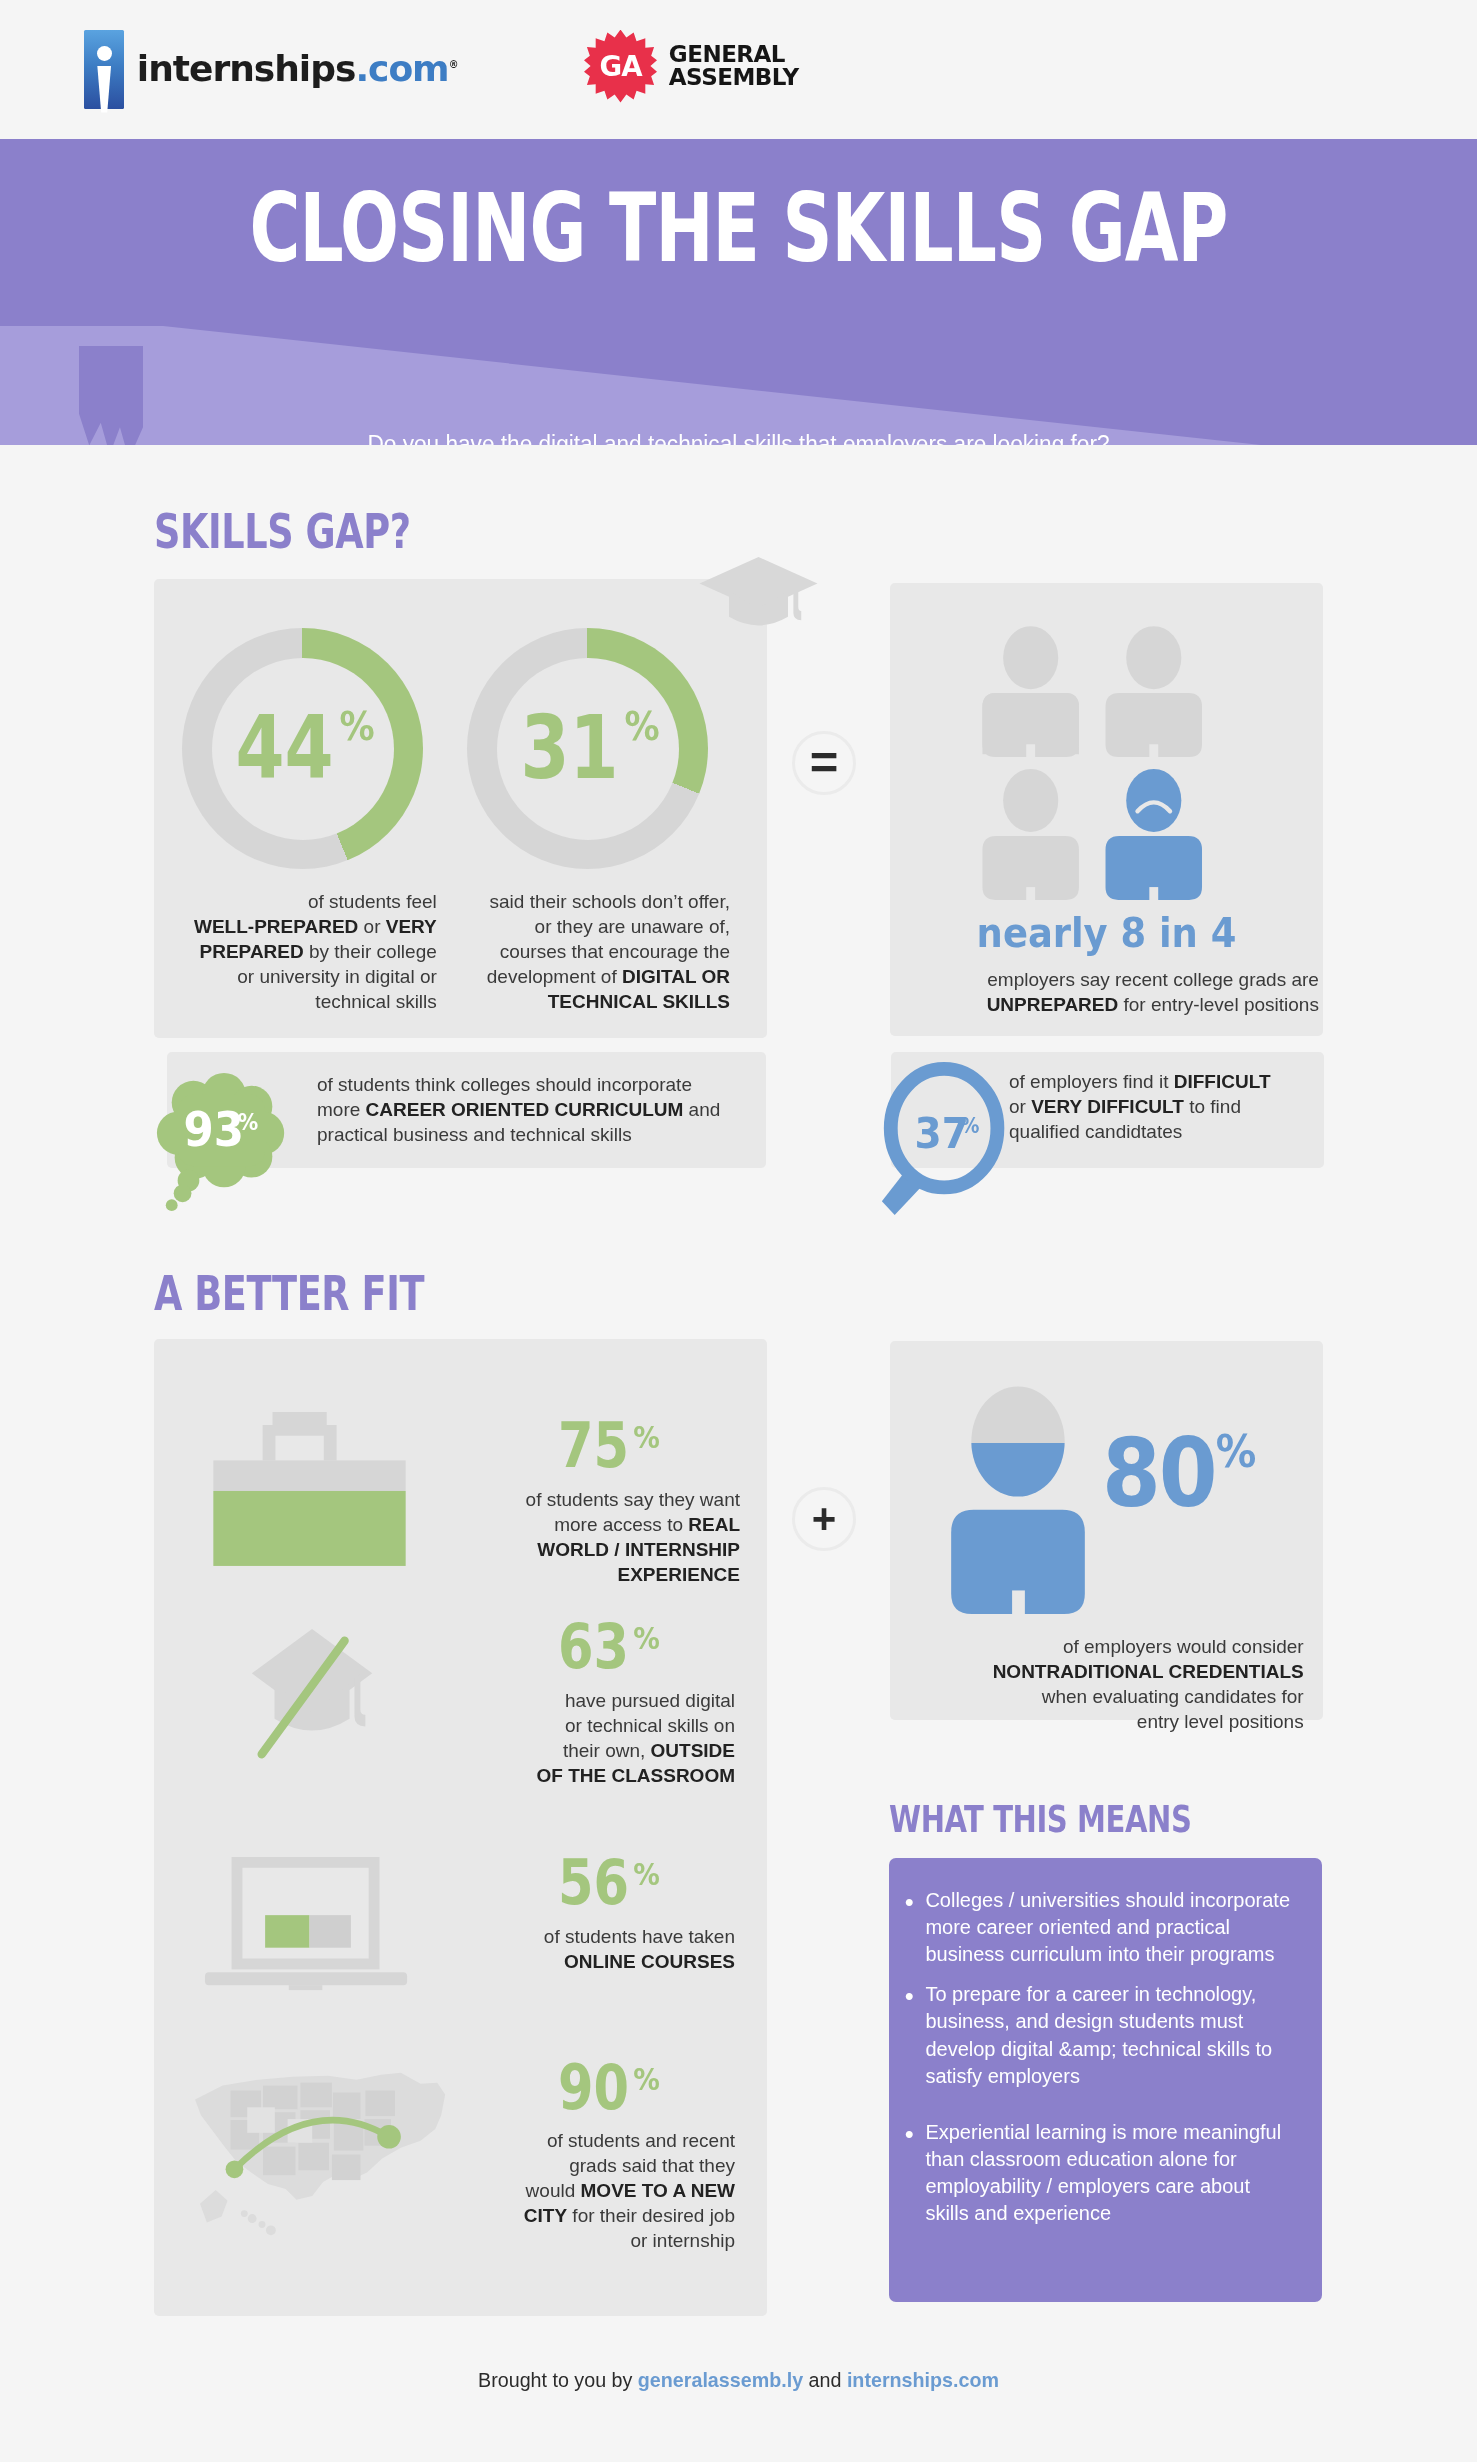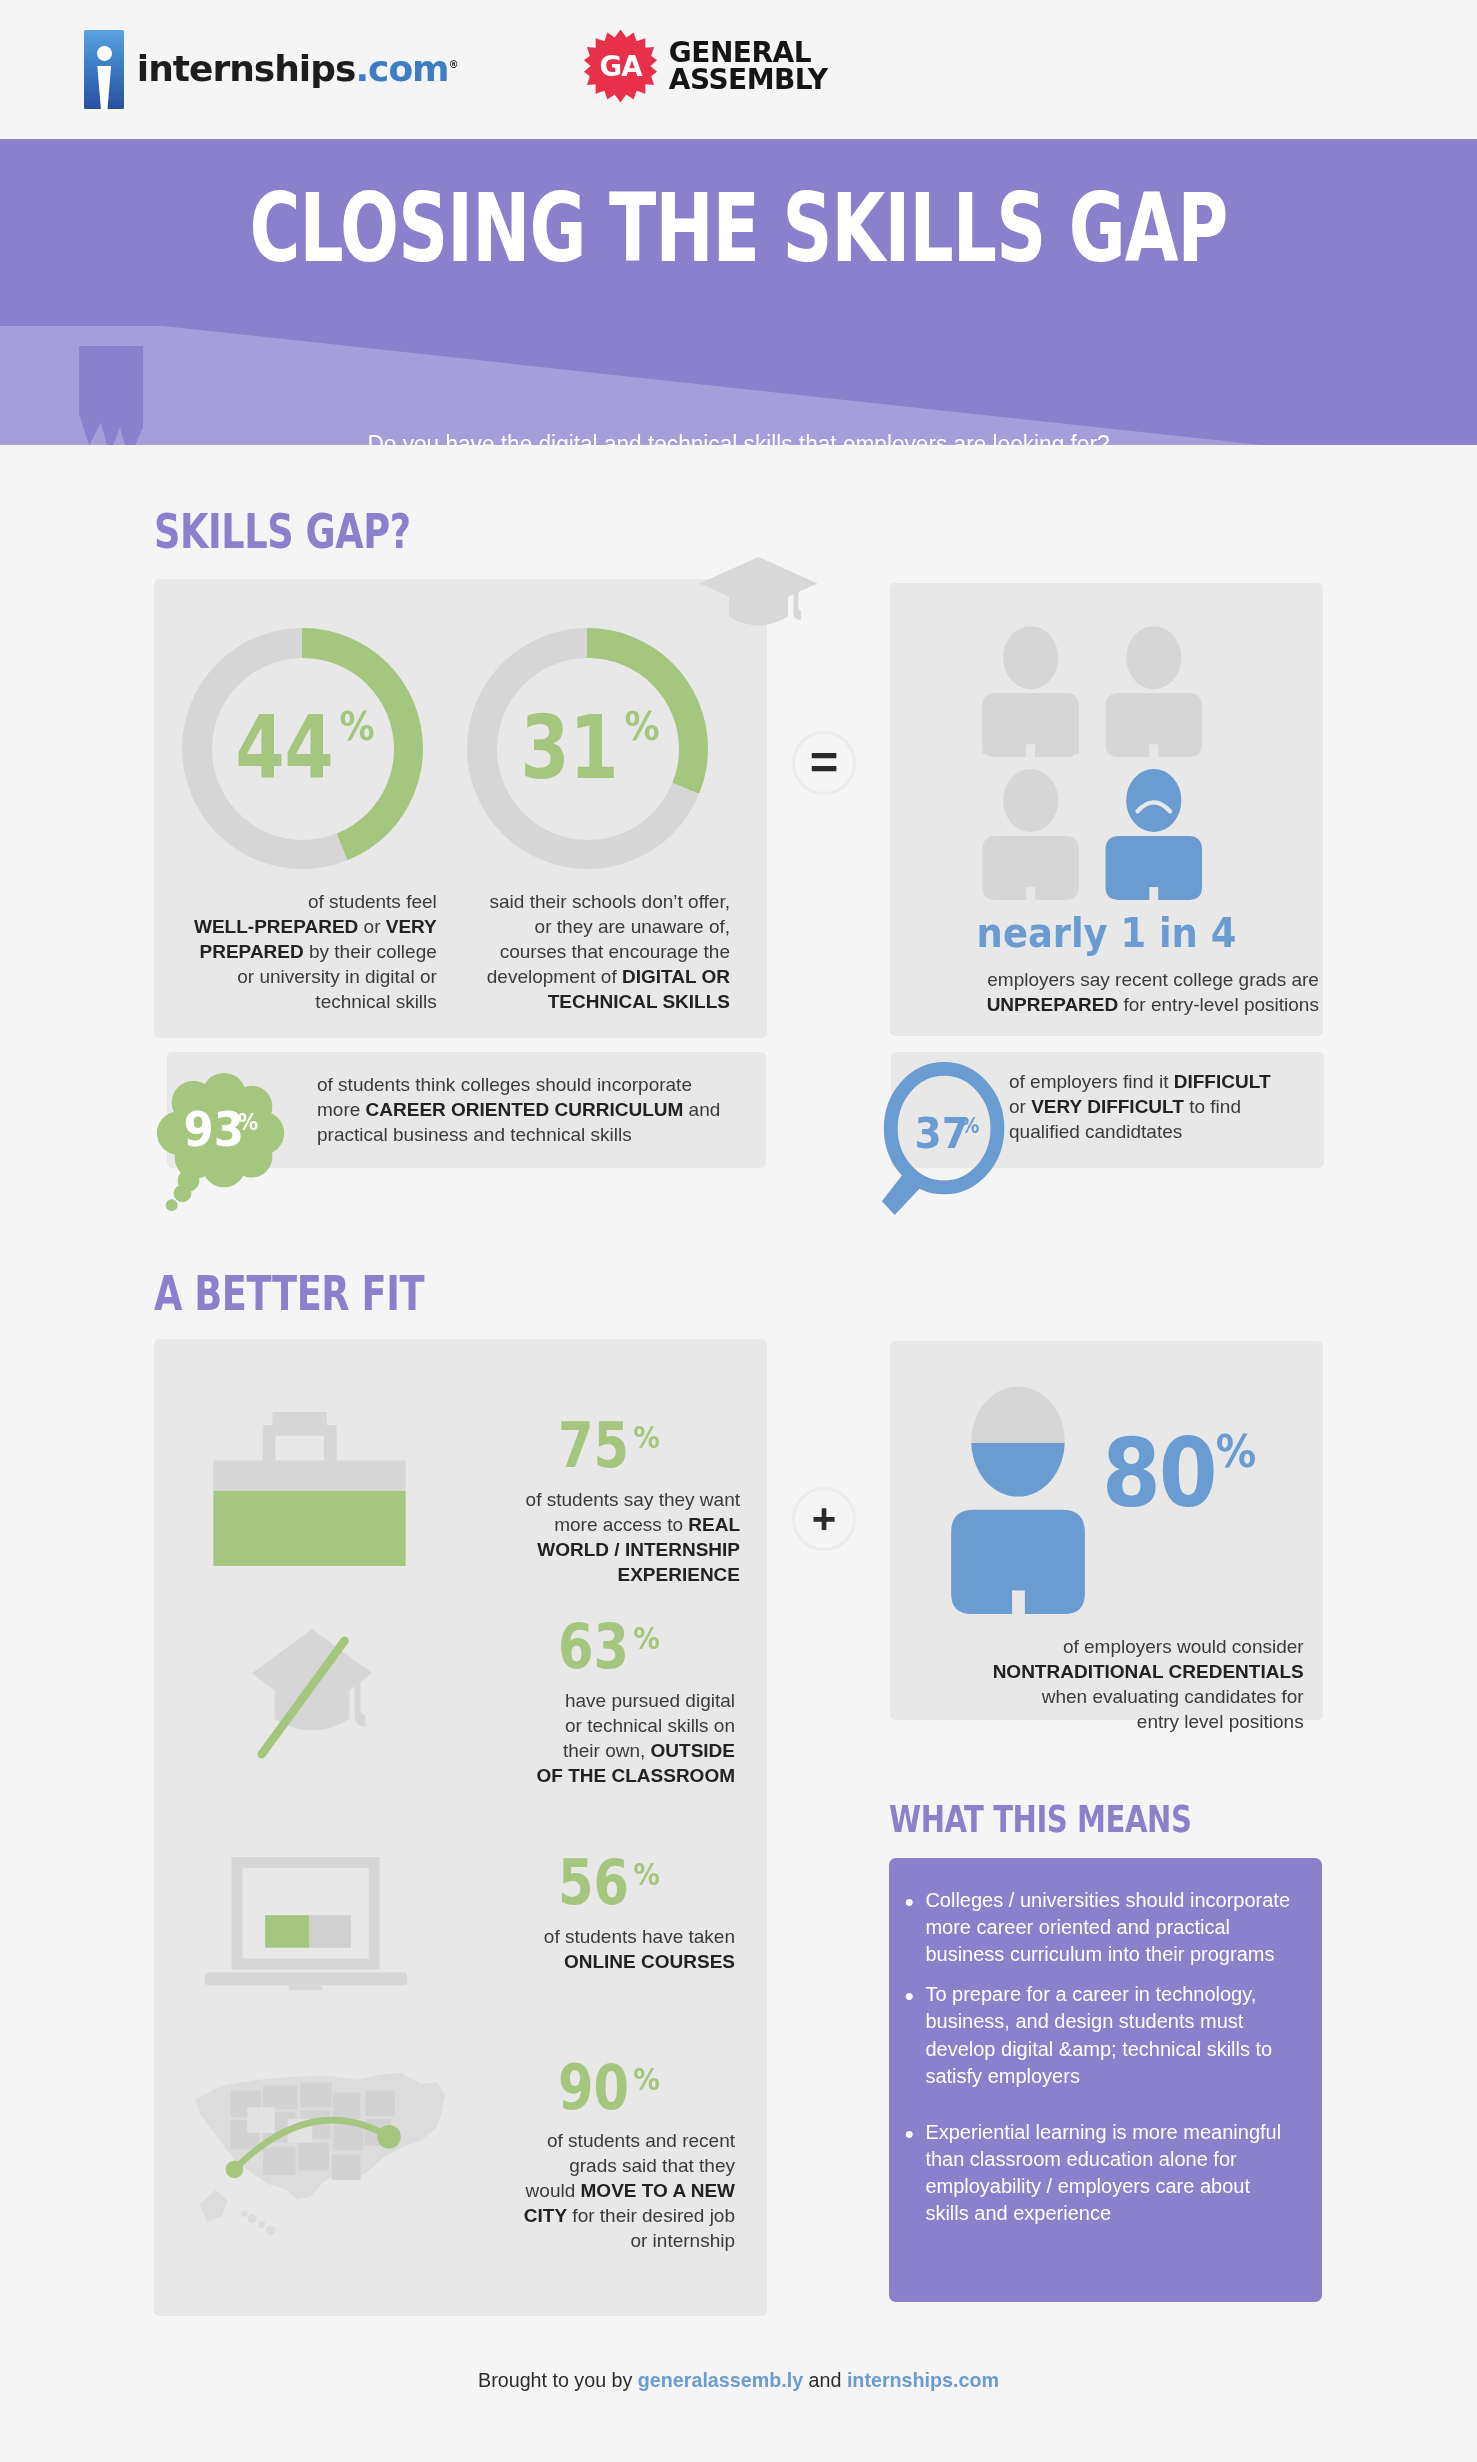--- a/index.html
+++ b/index.html
@@ -30,21 +30,21 @@
   .logo-ga { position: absolute; left: 584px; top: 29.5px; display: flex; align-items: center; }
   .ga-badge { width: 73px; height: 73px; position: relative; }
   .ga-star { position: absolute; inset: 0; background: #e8304a;
      clip-path: polygon(50% 0%,58% 11%,68% 4%,72% 16%,84% 12%,84% 25%,96% 24%,92% 36%,100% 42%,91% 50%,
                         100% 58%,92% 64%,96% 76%,84% 75%,84% 88%,72% 84%,68% 96%,58% 89%,50% 100%,
                         42% 89%,32% 96%,28% 84%,16% 88%,16% 75%,4% 76%,8% 64%,0% 58%,9% 50%,
                         0% 42%,8% 36%,4% 24%,16% 25%,16% 12%,28% 16%,32% 4%,42% 11%); }
   .ga-letters { position: absolute; inset: 0; display: flex; align-items: center; justify-content: center;
      color: #fff; font-size: 27.6px; font-weight: bold; font-family: "DejaVu Sans", sans-serif; letter-spacing: -1px; }
   .ga-words { margin-left: 11.8px; line-height: 0.98; font-family: "DejaVu Sans", sans-serif;
-     font-weight: bold; font-size: 28px; color: #151515; letter-spacing: -0.5px; }
+     font-weight: bold; font-size: 23px; color: #151515; letter-spacing: -0.5px; }
 
   
   .banner { position: absolute; left: 0; top: 139px; width: 1477px; height: 306px;
      background: #8b80cb; overflow: hidden; }
   .banner .wedge-light { position: absolute; left: 0; top: 0; width: 1261px; height: 306px;
      background: #a69ddb; clip-path: polygon(0 187px, 163px 187px, 1261px 306px, 0 306px); }
   .banner .drip { position: absolute; left: 79px; top: 207px; width: 64px; height: 113px;
      background: #8b80cb; clip-path: polygon(0 0,100% 0,100% 72%,78% 100%,64% 72%,48% 96%,34% 68%,16% 88%,0 60%); }
   .banner h1 { position: absolute; left: 0; right: 0; top: 35px; text-align: center;
      color: #ffffff; font-size: 94px; font-weight: bold; letter-spacing: -1px;
@@ -180,21 +180,21 @@
         <path d="M7 164 q0-28 28-28 h140 q28 0 28 28 v76 q0 26 -26 26 h-144 q-26 0 -26 -26 z" fill="#d6d6d6"></path>
         <rect x="96" y="240" width="18" height="28" fill="#e8e8e8"></rect>
       </g>
       <g transform="translate(250,290)">
         <ellipse cx="105" cy="64" rx="56" ry="64" fill="#6a9bd1"></ellipse>
         <path d="M72 86 q33 -36 66 0" stroke="#e8e8e8" stroke-width="9" fill="none" stroke-linecap="round"></path>
         <path d="M7 164 q0-28 28-28 h140 q28 0 28 28 v76 q0 26 -26 26 h-144 q-26 0 -26 -26 z" fill="#6a9bd1"></path>
         <rect x="96" y="240" width="18" height="28" fill="#e8e8e8"></rect>
       </g>
     </svg>
-    <div class="bstat" style="left:0; top:330px; width:433px; text-align:center; font-size:41px;">nearly 1 in 4</div>
+    <div class="bstat" style="left:0; top:330px; width:433px; text-align:center; font-size:41px;">nearly 8 in 4</div>
     <div class="cap" style="left:4.9px; top:384px; width:424px;">employers say recent college grads are<br><b>UNPREPARED</b> for entry-level positions</div>
   </div>
 
   <div class="card" style="left:167px; top:1052px; width:599px; height:116px;">
     <div class="cap" style="left:150px; top:19.7px; width:433px; text-align:left;">of students think colleges should incorporate<br>more <b>CAREER ORIENTED CURRICULUM</b> and<br>practical business and technical skills</div>
   </div>
   <svg style="position:absolute; left:150px; top:1064px; width:148px; height:153px;" viewBox="0 0 300 310">
     <g fill="#a4c67e">
       <circle cx="88" cy="78" r="44"></circle>
         <circle cx="150" cy="62" r="44"></circle>

